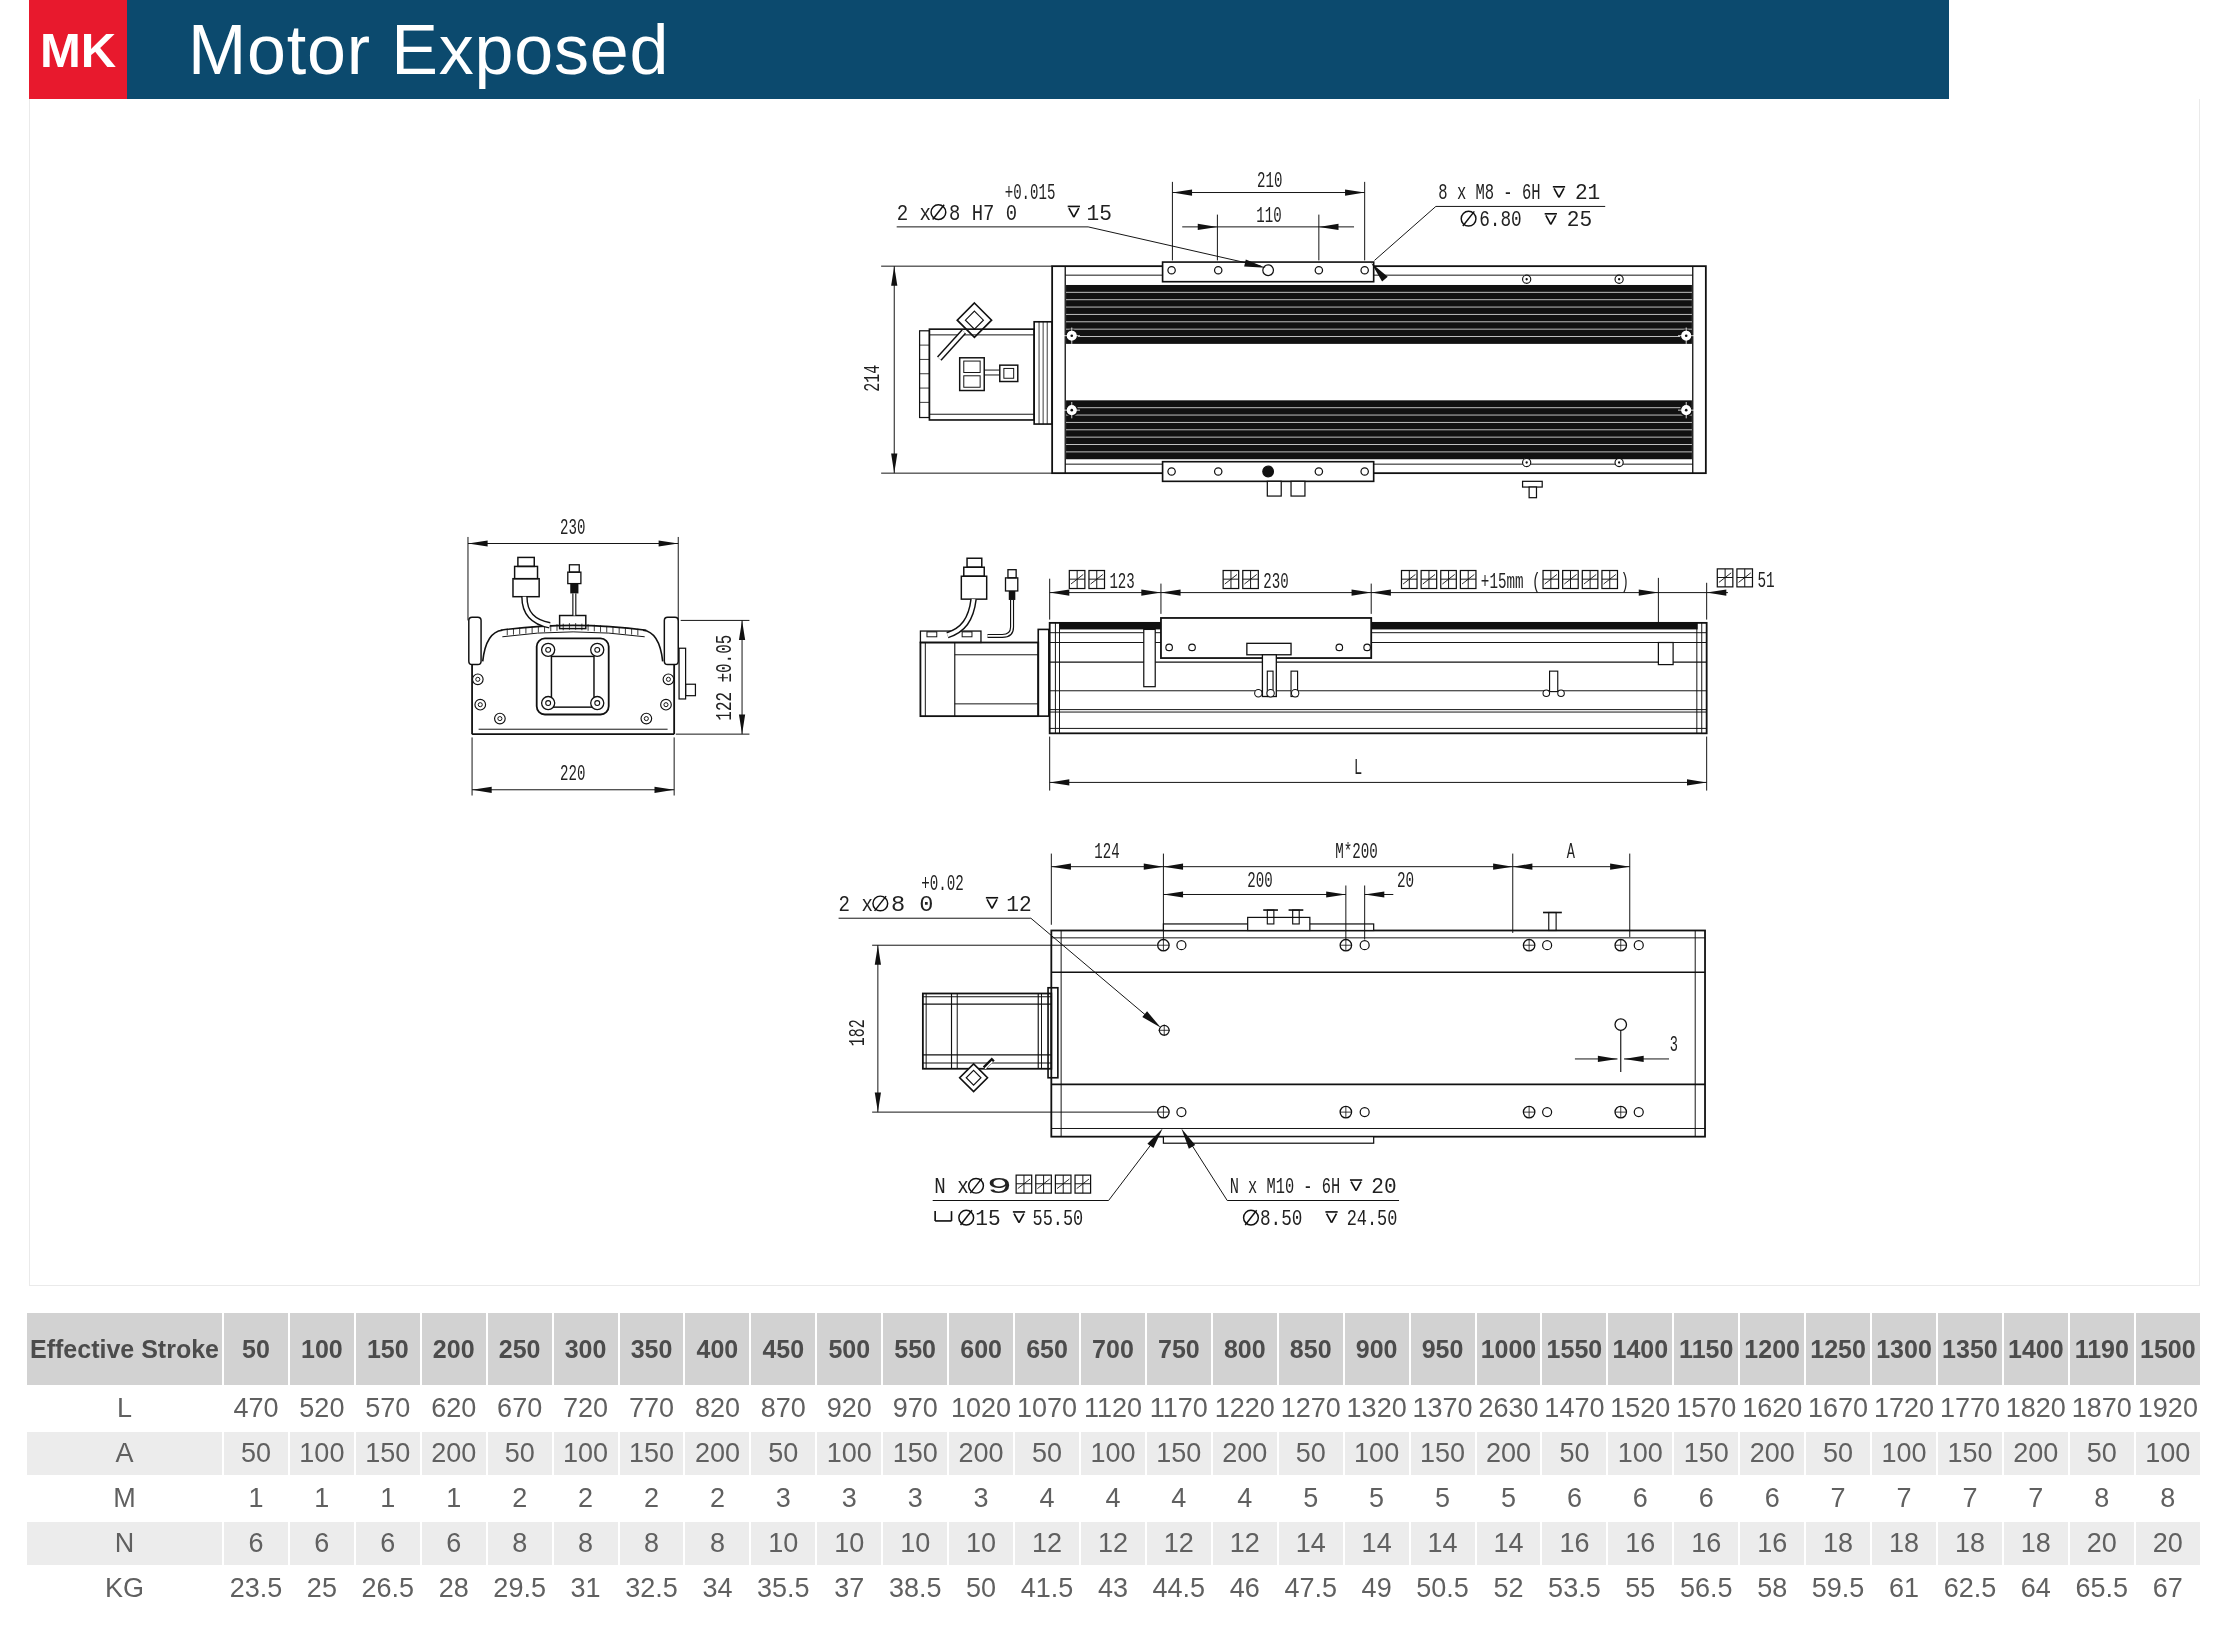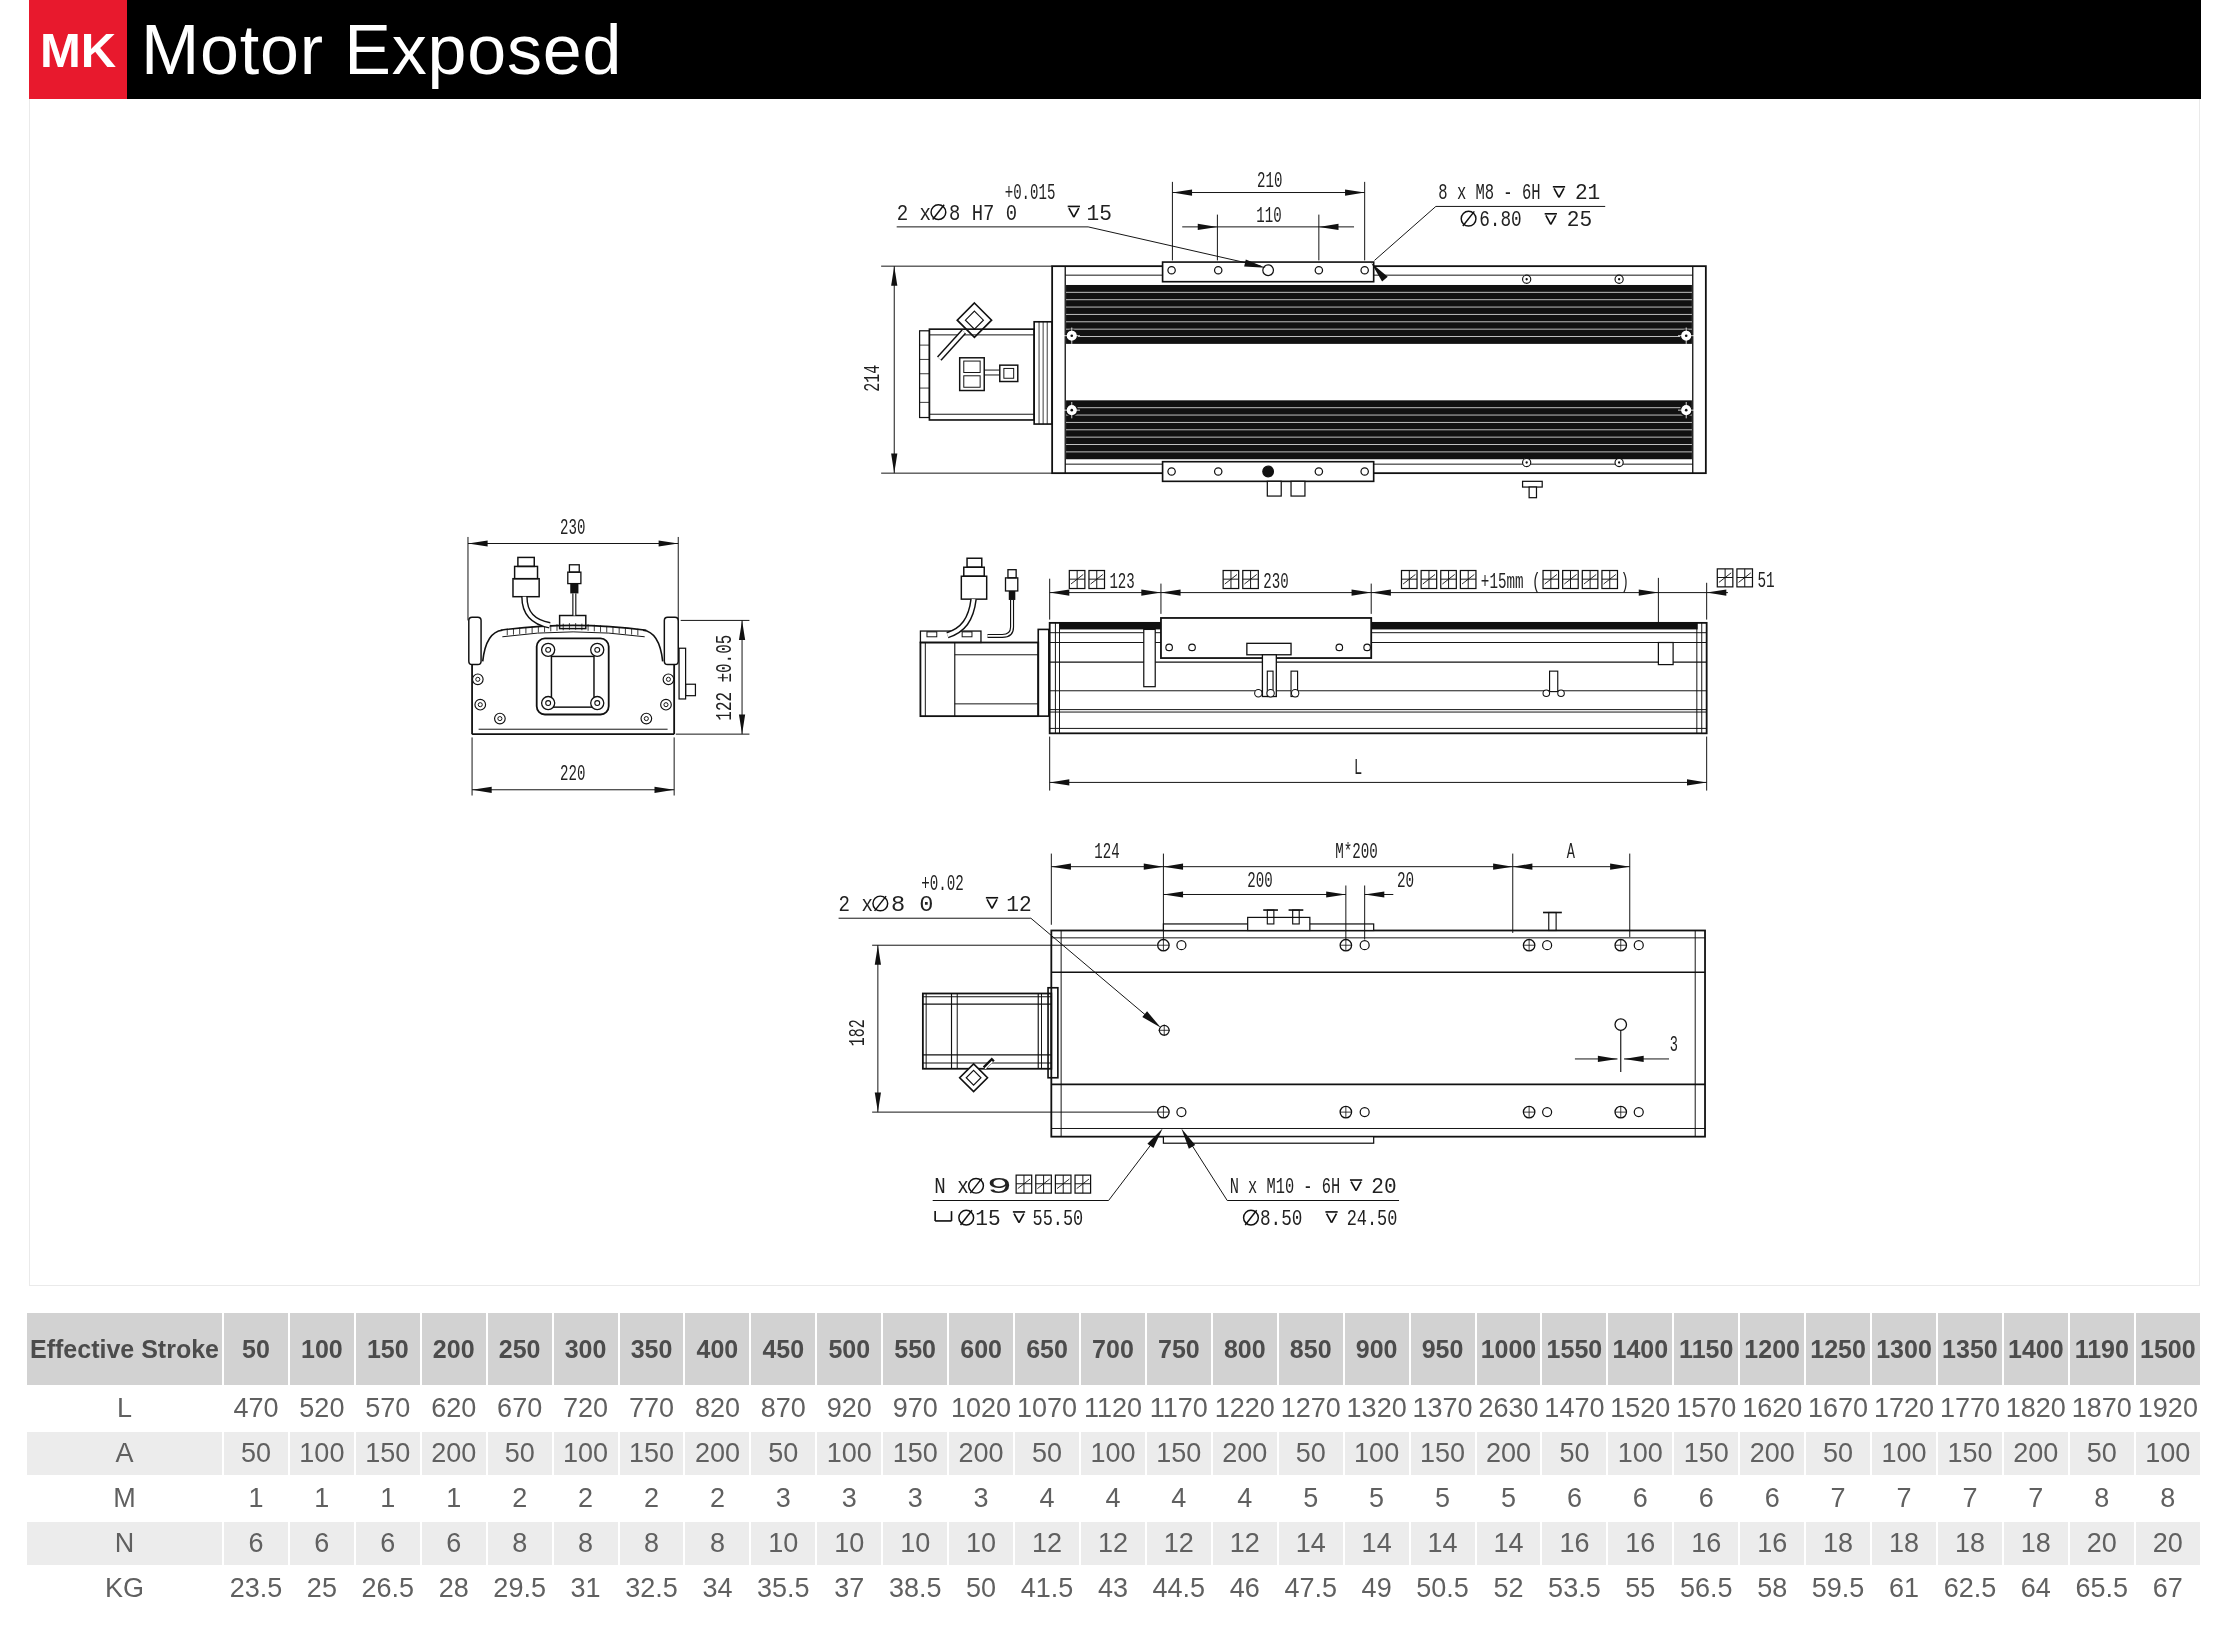--- a/index.html
+++ b/index.html
@@ -1,17 +1,17 @@
 <!DOCTYPE html>
 <html style="font-size:13px"><head><meta charset="utf-8"><style>
 html,body{margin:0;padding:0;background:#fff;}
 body{width:2227px;height:1645px;position:relative;font-family:"Liberation Sans",sans-serif;}
-.hdr{position:absolute;left:29px;top:0;width:2172px;height:99px;background:#000000;display:flex;align-items:center;}
+.hdr{position:absolute;left:29px;top:0;width:1920px;height:99px;background:#0c4a6e;display:flex;align-items:center;gap:36px;}
 .mk{width:98px;height:99px;background:#e8192d;color:#fff;font-weight:bold;font-size:49px;display:flex;align-items:center;justify-content:center;flex:0 0 auto;}
-.ttl{color:#fff;font-size:70px;margin-left:14px;font-weight:normal;letter-spacing:0.8px;}
+.ttl{color:#fff;font-size:70px;margin-left:25px;font-weight:normal;letter-spacing:0.8px;}
 .box{position:absolute;left:29px;top:99px;width:2169px;height:1186px;border-left:1.6px solid #eaeaea;border-right:1.6px solid #eaeaea;border-bottom:1.6px solid #eaeaea;background:#fff;}
 table{position:absolute;left:25px;top:1311px;width:2177px;table-layout:fixed;border-collapse:separate;border-spacing:2.5px;}
 th,td{text-align:center;vertical-align:middle;padding:0;overflow:hidden;}
 tr.hd th{background:#d2d2d2;height:72px;font-size:25px;font-weight:bold;color:#4c4c4c;}
 tr.hd th.fc{font-size:25px;white-space:nowrap;}
 td{height:43px;font-size:27px;color:#606060;font-weight:normal;}
 tr.w td{background:#fff;}
 tr.g td{background:#ececec;}
 col.c0{width:195px;}
 </style></head><body>

